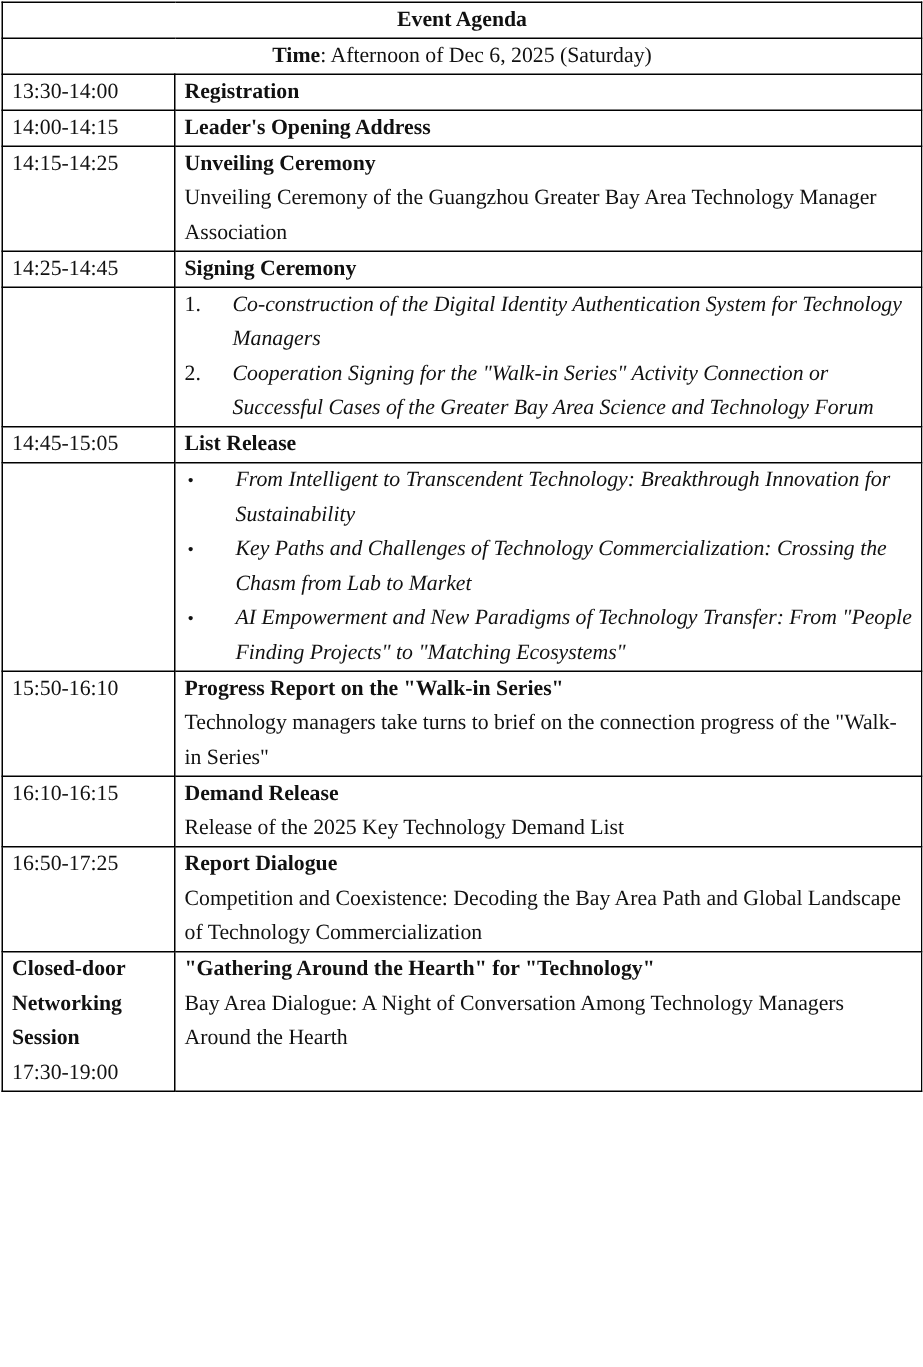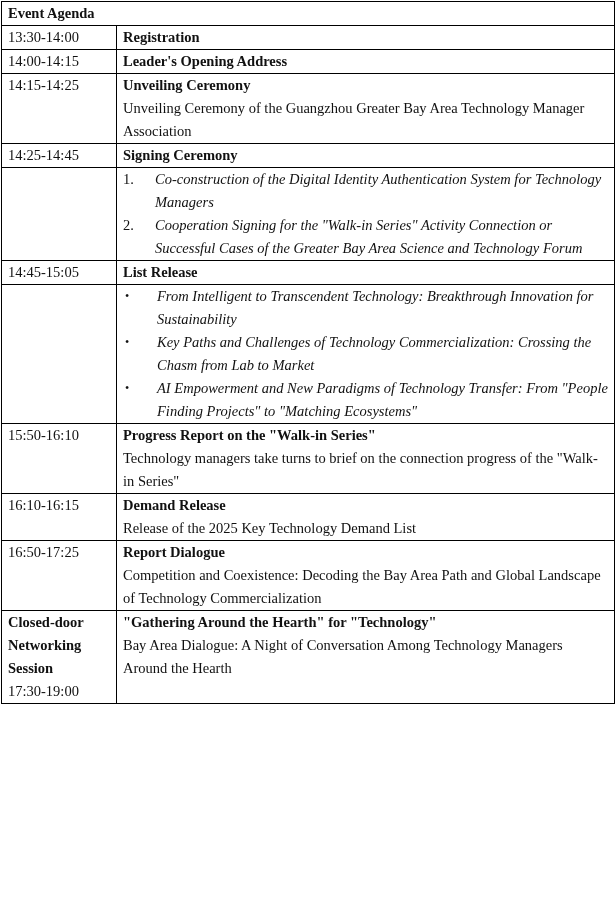--- a/index.html
+++ b/index.html
@@ -1,41 +1,44 @@
 <!DOCTYPE html>
 <html><head>
 <meta charset="utf-8">
 <style>
   html, body { margin: 0; padding: 0; background: #ffffff; }
   body { width: 615px; height: 911px; overflow: hidden; position: relative;
          font-family: "Liberation Serif", serif; font-size: 14.5px; color: #111; }
   table.agenda { border-collapse: collapse; width: 613px; position: absolute; left: 1px; top: 1px;
                  table-layout: fixed; }
   table.agenda td { border: 1.5px solid #000; vertical-align: top; padding: 0 6px; line-height: 23px; }
-  td.hdr { text-align: left; padding: 0; }
+  td.hdr { text-align: center; padding: 0; }
   col.c1 { width: 115px; }
   col.c2 { width: 498px; }
   .b { font-weight: bold; }
   .li { display: flex; }
   .li .m { width: 32px; flex: none; padding-left: 0; }
   .li .m.bul { padding-left: 2px; font-size: 12px; }
   .li .t { flex: 1; font-style: italic; }
   .ts { white-space: nowrap; }
 </style>
 </head>
 <body>
 
 <table class="agenda">
   <colgroup>
       <col class="c1">
       <col class="c2">
     </colgroup>
   <tbody>
       <tr>
     <td colspan="2" class="hdr b">Event Agenda</td>
+  </tr>
+  <tr>
+    <td colspan="2" class="hdr"><span class="b">Time</span><span>: Afternoon of Dec 6, 2025 (Saturday)</span></td>
   </tr>
 
   <tr>
     <td class="ts">13:30-14:00</td>
     <td class="b">Registration</td>
   </tr>
   <tr>
     <td class="ts">14:00-14:15</td>
     <td class="b">Leader's Opening Address</td>
   </tr>

